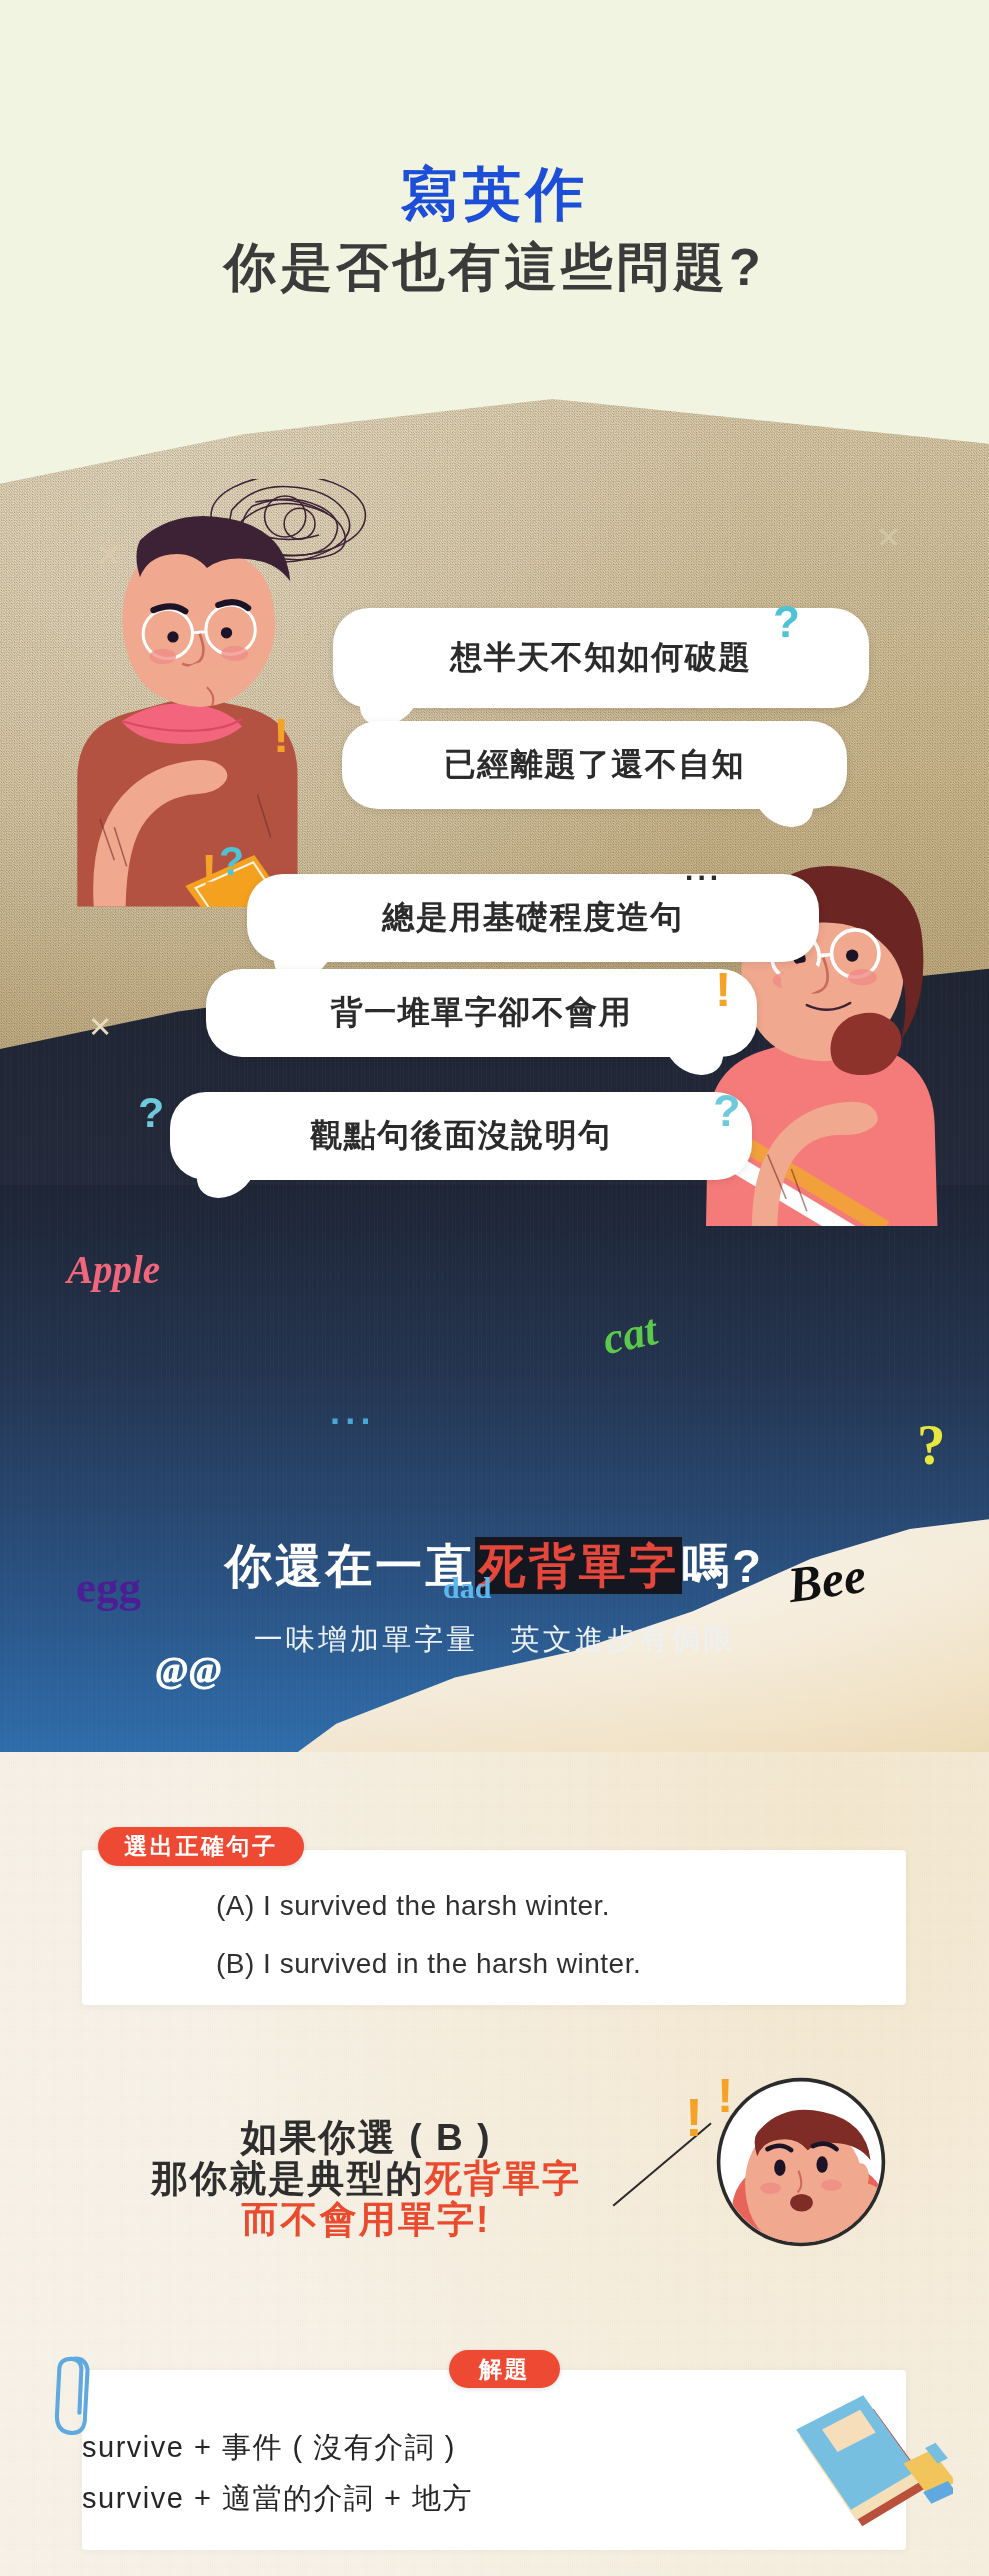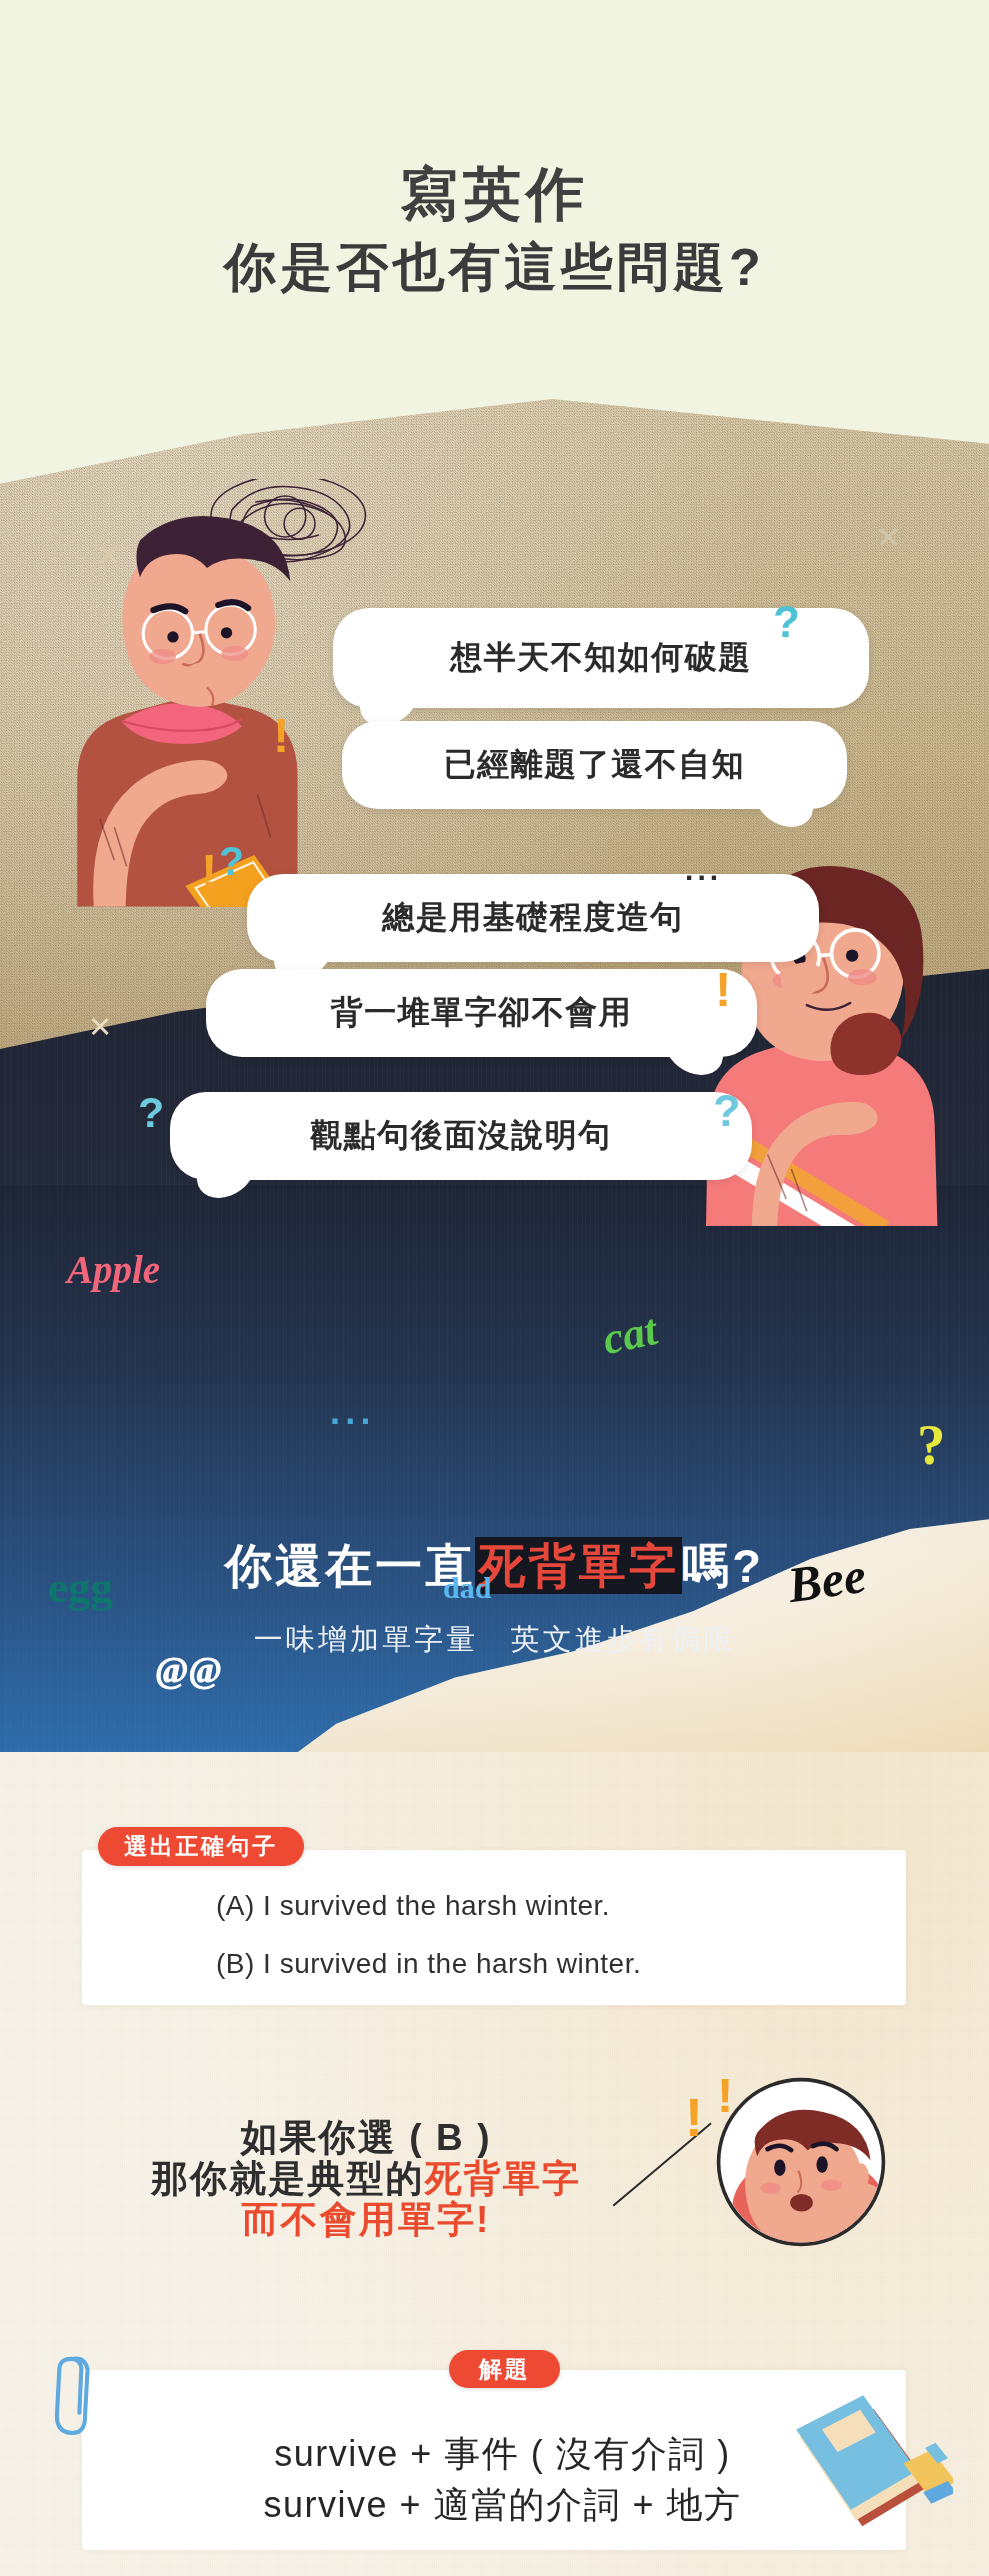--- a/index.html
+++ b/index.html
@@ -38,21 +38,21 @@
     background:linear-gradient(180deg,#1f2432 0%,#242b3c 100%);
     clip-path: polygon(0 34%, 18% 20%, 42% 8%, 70% 16%, 100% 4%, 100% 100%, 0 100%);
   }
   #hero-dark-stripes {
     position:absolute; left:0; bottom:0; width:989px; height:268px; opacity:.35;
     clip-path: polygon(0 34%, 18% 20%, 42% 8%, 70% 16%, 100% 4%, 100% 100%, 0 100%);
     background:repeating-linear-gradient(90deg, rgba(255,255,255,.07) 0 0.5px, transparent 0.5px 2.6px);
   }
 
   .title-wrap { position:absolute; left:0; top:155px; width:989px; text-align:center; z-index:6; }
-  .title-l1 { font-size:58px; font-weight:bold; color:#404040; letter-spacing:5.2px; line-height:1.34; }
+  .title-l1 { font-size:58px; font-weight:bold; color:#1d4ed8; letter-spacing:5.2px; line-height:1.34; }
   .title-l2 { font-size:52px; font-weight:bold; color:#3b3b3b; letter-spacing:4.1px; line-height:1.34; }
 
   
   #man { position:absolute; left:67px; top:479px; width:319px; height:428px; z-index:5; }
   
   #woman { position:absolute; left:685px; top:835px; width:289px; height:402px; z-index:5; }
 
   
   .bubble {
     position:absolute; background:#ffffff; border-radius:36px; z-index:7;
@@ -95,21 +95,21 @@
   .hl-wrap { position:absolute; left:0; top:350px; width:989px; text-align:center; z-index:4; }
   .hl-main { font-size:47px; font-weight:bold; color:#ffffff; letter-spacing:3.1px; }
   .hl-main .hili { background:#14171f; color:#e5473a; padding:2.1px 3.1px; }
   .hl-sub { margin-top:21.6px; font-size:29px; color:#ecf1f6; letter-spacing:3.1px; font-weight:500; }
 
   .vword { position:absolute; z-index:5; font-weight:bold; }
   #w-apple { left:67px; top:1247px; font-size:39px; color:#f2667b; font-family:"Liberation Serif",serif; font-style:italic; }
   #w-cat   { left:603px; top:1309px; font-size:44px; color:#5bc94a; font-family:"Liberation Serif",serif; font-style:italic; transform:rotate(-12deg); }
   #w-q     { left:917px; top:1412px; font-size:57px; color:#e7e83e; font-family:"Liberation Serif",serif; }
   #w-dots  { left:330px; top:1391px; font-size:36px; color:#46a7d8; letter-spacing:5.2px; }
-  #w-egg   { left:48px; top:1561px; font-size:45px; color:#0f766e; font-family:"Liberation Serif",serif; }
+  #w-egg   { left:76px; top:1561px; font-size:45px; color:#4c1d95; font-family:"Liberation Serif",serif; }
   #w-dad   { left:443px; top:1571px; font-size:30px; color:#5bb8ee; font-family:"Liberation Serif",serif; }
   #w-bee   { left:788px; top:1551px; font-size:50px; color:#111111; font-family:"Liberation Serif",serif; font-style:italic; transform:rotate(-8deg); }
   #w-at    { left:155px; top:1649px; font-size:36px; color:#ffffff; -webkit-text-stroke:1px #fff; font-family:"Liberation Serif",serif; }
 
   
   #content {
     position:absolute; left:0; top:1752px; width:989px; height:1427px;
     background:
       radial-gradient(ellipse at 85% 6%, rgba(240,222,186,.55), transparent 55%),
       linear-gradient(180deg,#f6f1e6 0%,#f7f2e8 40%,#f6f0e4 100%);
@@ -130,21 +130,21 @@
     position:absolute; background:#ffffff; z-index:4;
     box-shadow:0 1px 7.2px rgba(80,60,30,.06);
   }
 
   .opt { font-size:28px; color:#303030; letter-spacing:0.5px; }
 
   .ansline { font-size:37px; color:#2e2e2e; letter-spacing:2.1px; font-weight:bold; text-align:center; line-height:1.55; }
   .ansline .red { color:#ea4b2e; }
   .ansline.red-all { color:#ea4b2e; }
 
-  .solve { font-size:36px; color:#262626; letter-spacing:1.5px; text-align:center; line-height:1.75;padding-left:17px; }
+  .solve { font-size:29px; color:#262626; letter-spacing:1.5px; text-align:left; line-height:1.75; }
 </style>
 </head>
 <body>
 
 <div class="stage">
 
   <section id="hero">
     <div id="hero-cream"></div>
     <div id="sand"></div>
     <div id="sand-grain"></div>

